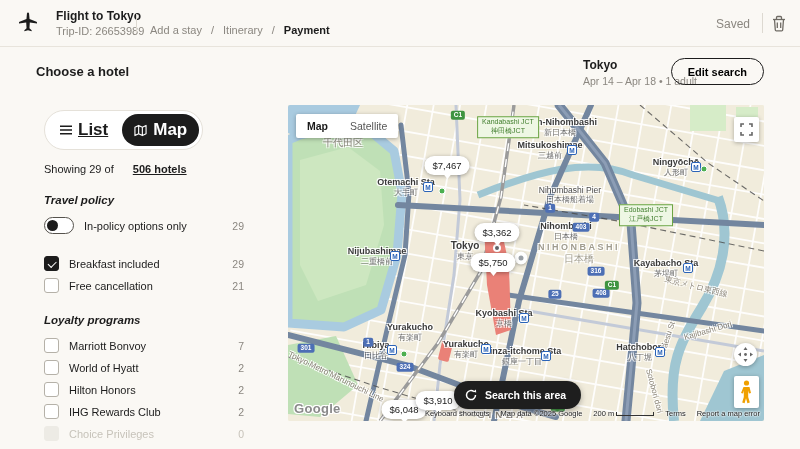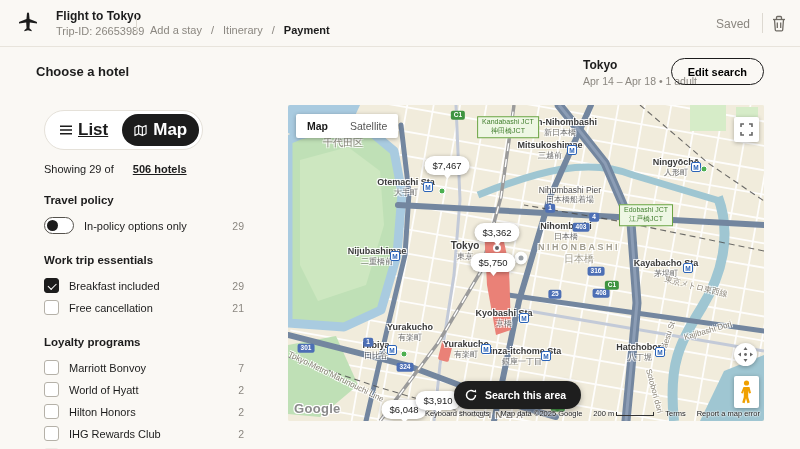--- a/index.html
+++ b/index.html
@@ -35,21 +35,21 @@
   .view-toggle { display:inline-flex; align-items:center; background:#fff;
     border:1px solid #e5e1d9; border-radius:22px; padding:3px; gap:2px; }
   .vt-seg { display:flex; align-items:center; gap:6px; padding:6px 12px; border-radius:18px;
     font-size:17px; font-weight:bold; cursor:pointer; }
   .vt-seg .seg-label { text-decoration:underline; }
   .vt-seg.sel { background:#1c1c1c; color:#fff; }
   .vt-seg.sel .seg-label { text-decoration:none; }
   .results-line { margin-top:13px; font-size:11px; }
   .results-link { font-weight:bold; text-decoration:underline; cursor:pointer;padding-left:16px; }
   .filter-section { margin-top:19px; }
-  .section-title { font-size:11.5px; font-weight:600; margin-bottom:10px; }
+  .section-title { font-size:11.5px; font-weight:600; margin-bottom:10px;font-style:italic; }
   .filter-row { display:flex; align-items:center; height:19px; margin-bottom:3px; cursor:pointer; }
   .filter-row .flabel { flex:1; font-size:11px; margin-left:10px; }
   .filter-row .fcount { font-size:10.5px; color:#8b8780; }
   .filter-row.disabled .flabel, .filter-row.disabled .fcount { color:#c7c3ba; }
   .toggle { width:30px; height:17px; border:1px solid #55524c; border-radius:9px;
     position:relative; background:#fff; flex:0 0 auto; cursor:pointer; }
   .toggle .knob { position:absolute; left:2px; top:2px; width:11px; height:11px;
     border-radius:50%; background:#1c1c1c; }
   .checkbox { width:15px; height:15px; border:1.5px solid #b5b1a8; border-radius:3px;
     background:#fff; position:relative; flex:0 0 auto; cursor:pointer; }
@@ -189,21 +189,20 @@
         <div class="section-title">Travel policy</div>
         <div class="filter-row">
           <span class="toggle">
             <span class="knob"></span>
           </span>
           <span class="flabel">In-policy options only</span>
           <span class="fcount">29</span>
         </div>
       </div>
       <div class="filter-section">
-        <div class="section-title">Work trip essentials</div>
         <div class="filter-row">
           <span class="checkbox checked"></span>
           <span class="flabel">Breakfast included</span>
           <span class="fcount">29</span>
         </div>
         <div class="filter-row">
           <span class="checkbox"></span>
           <span class="flabel">Free cancellation</span>
           <span class="fcount">21</span>
         </div>

